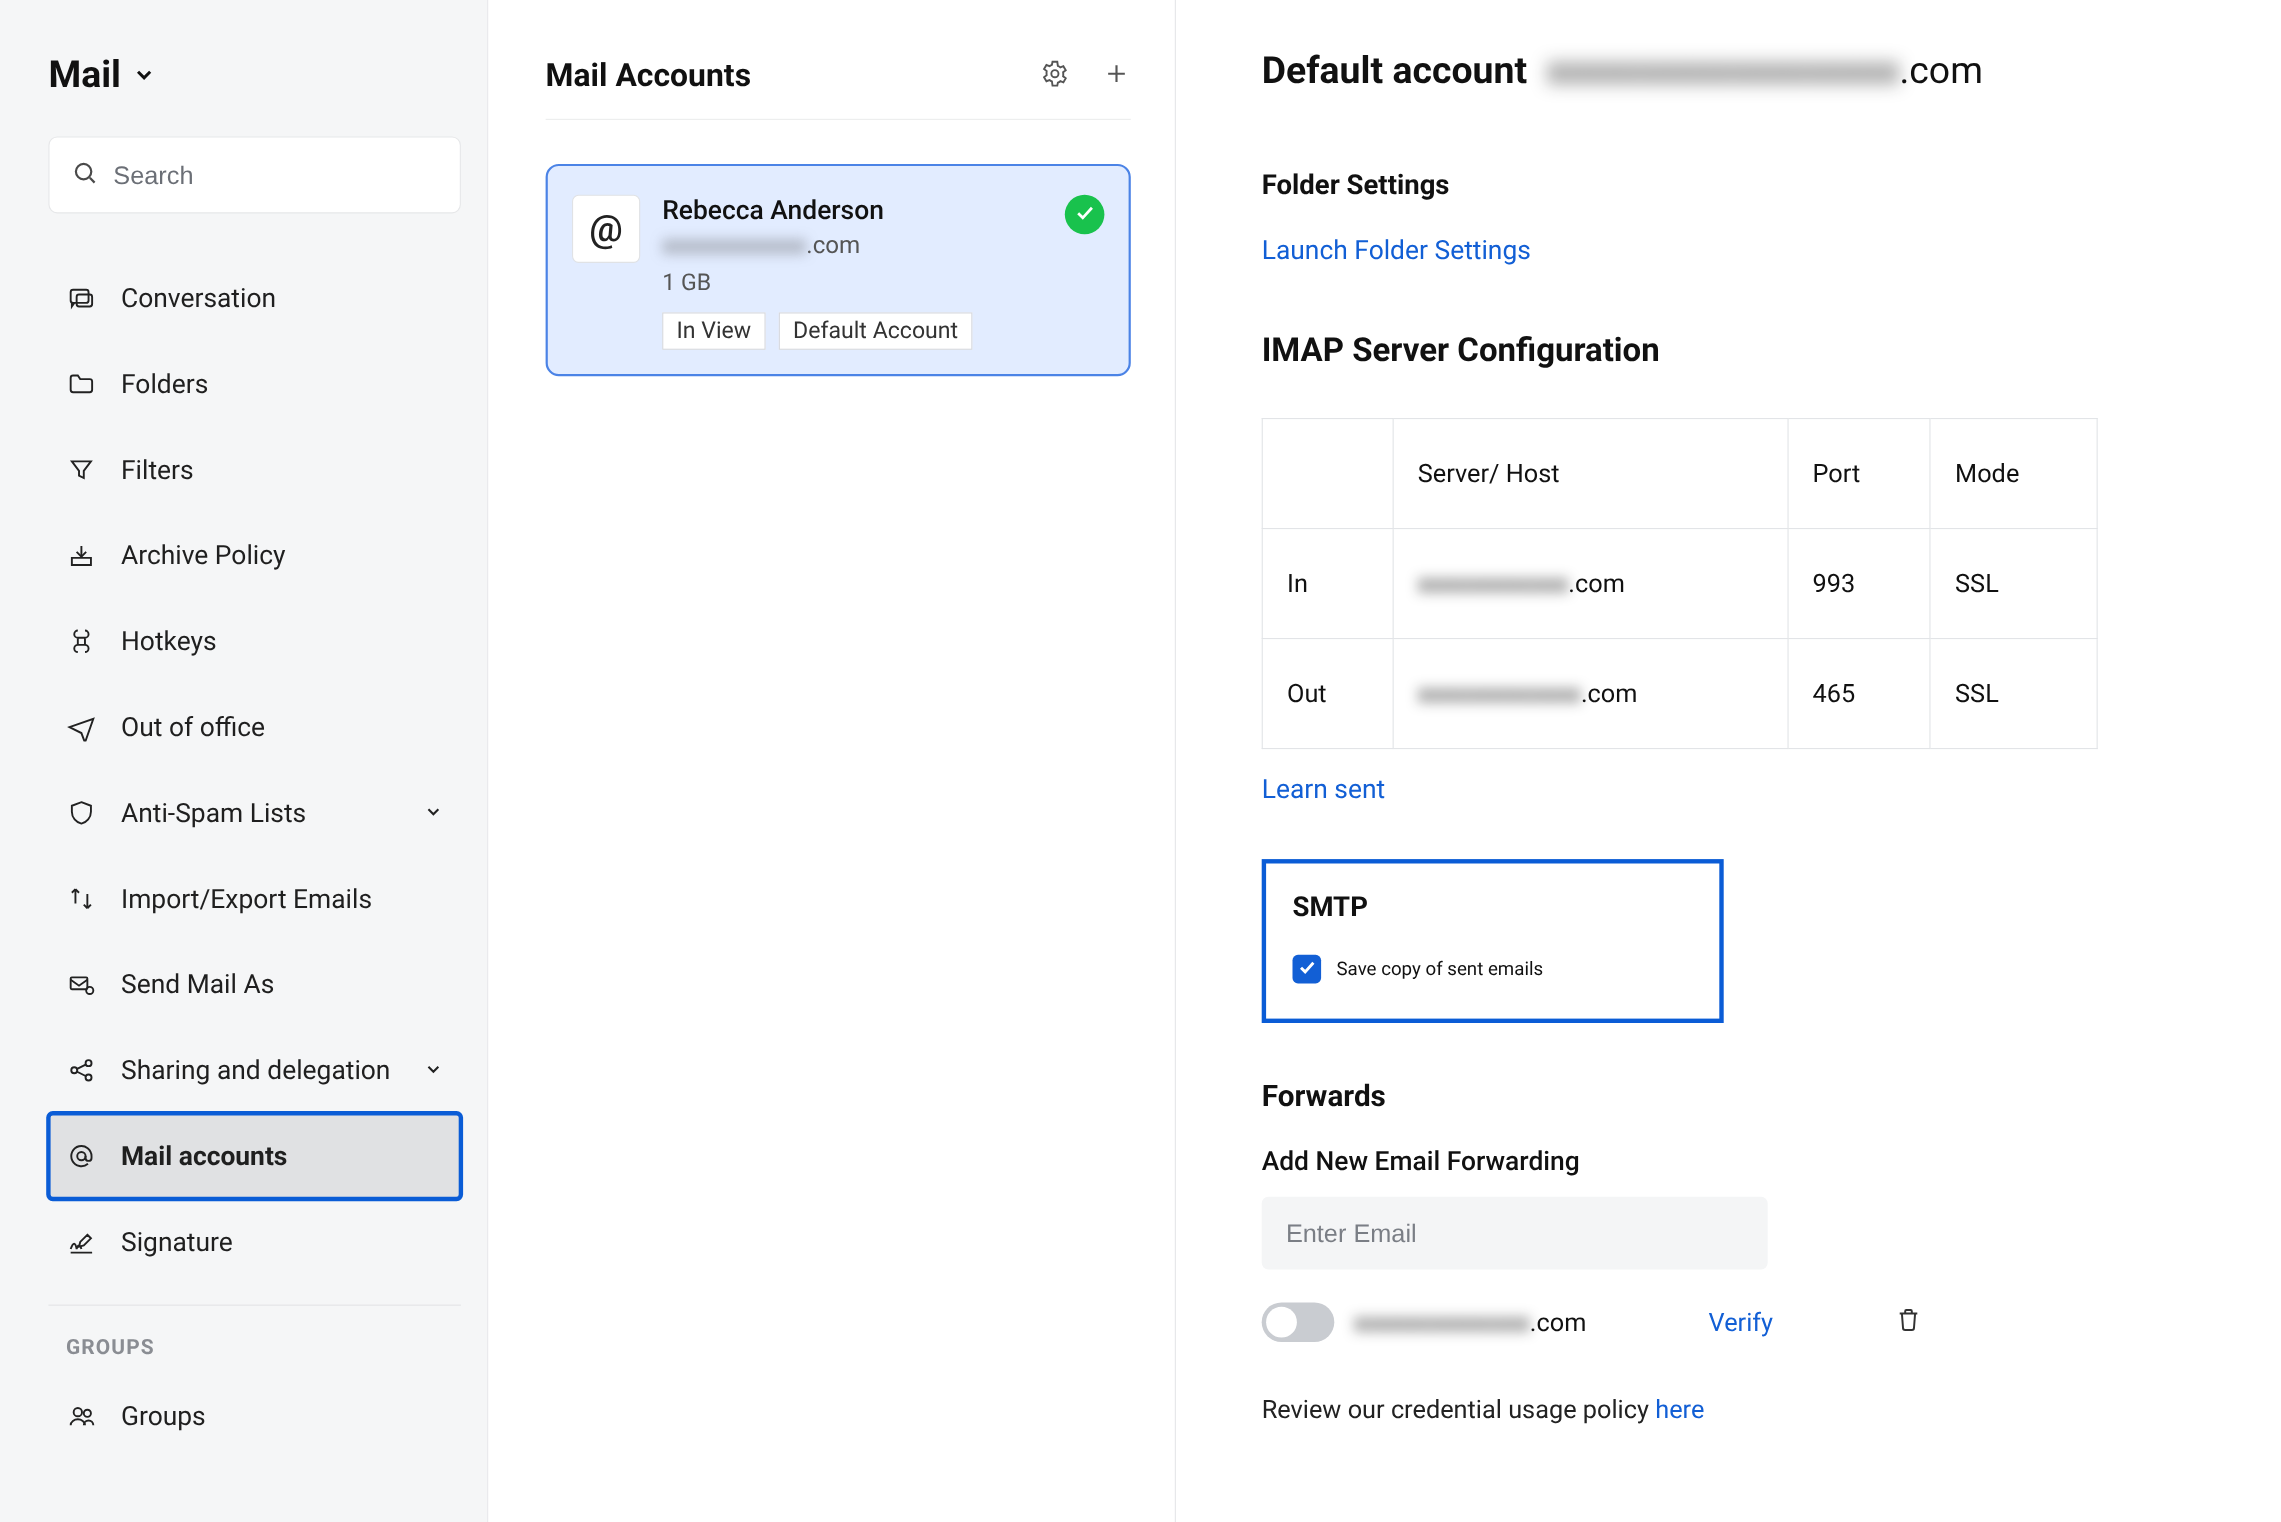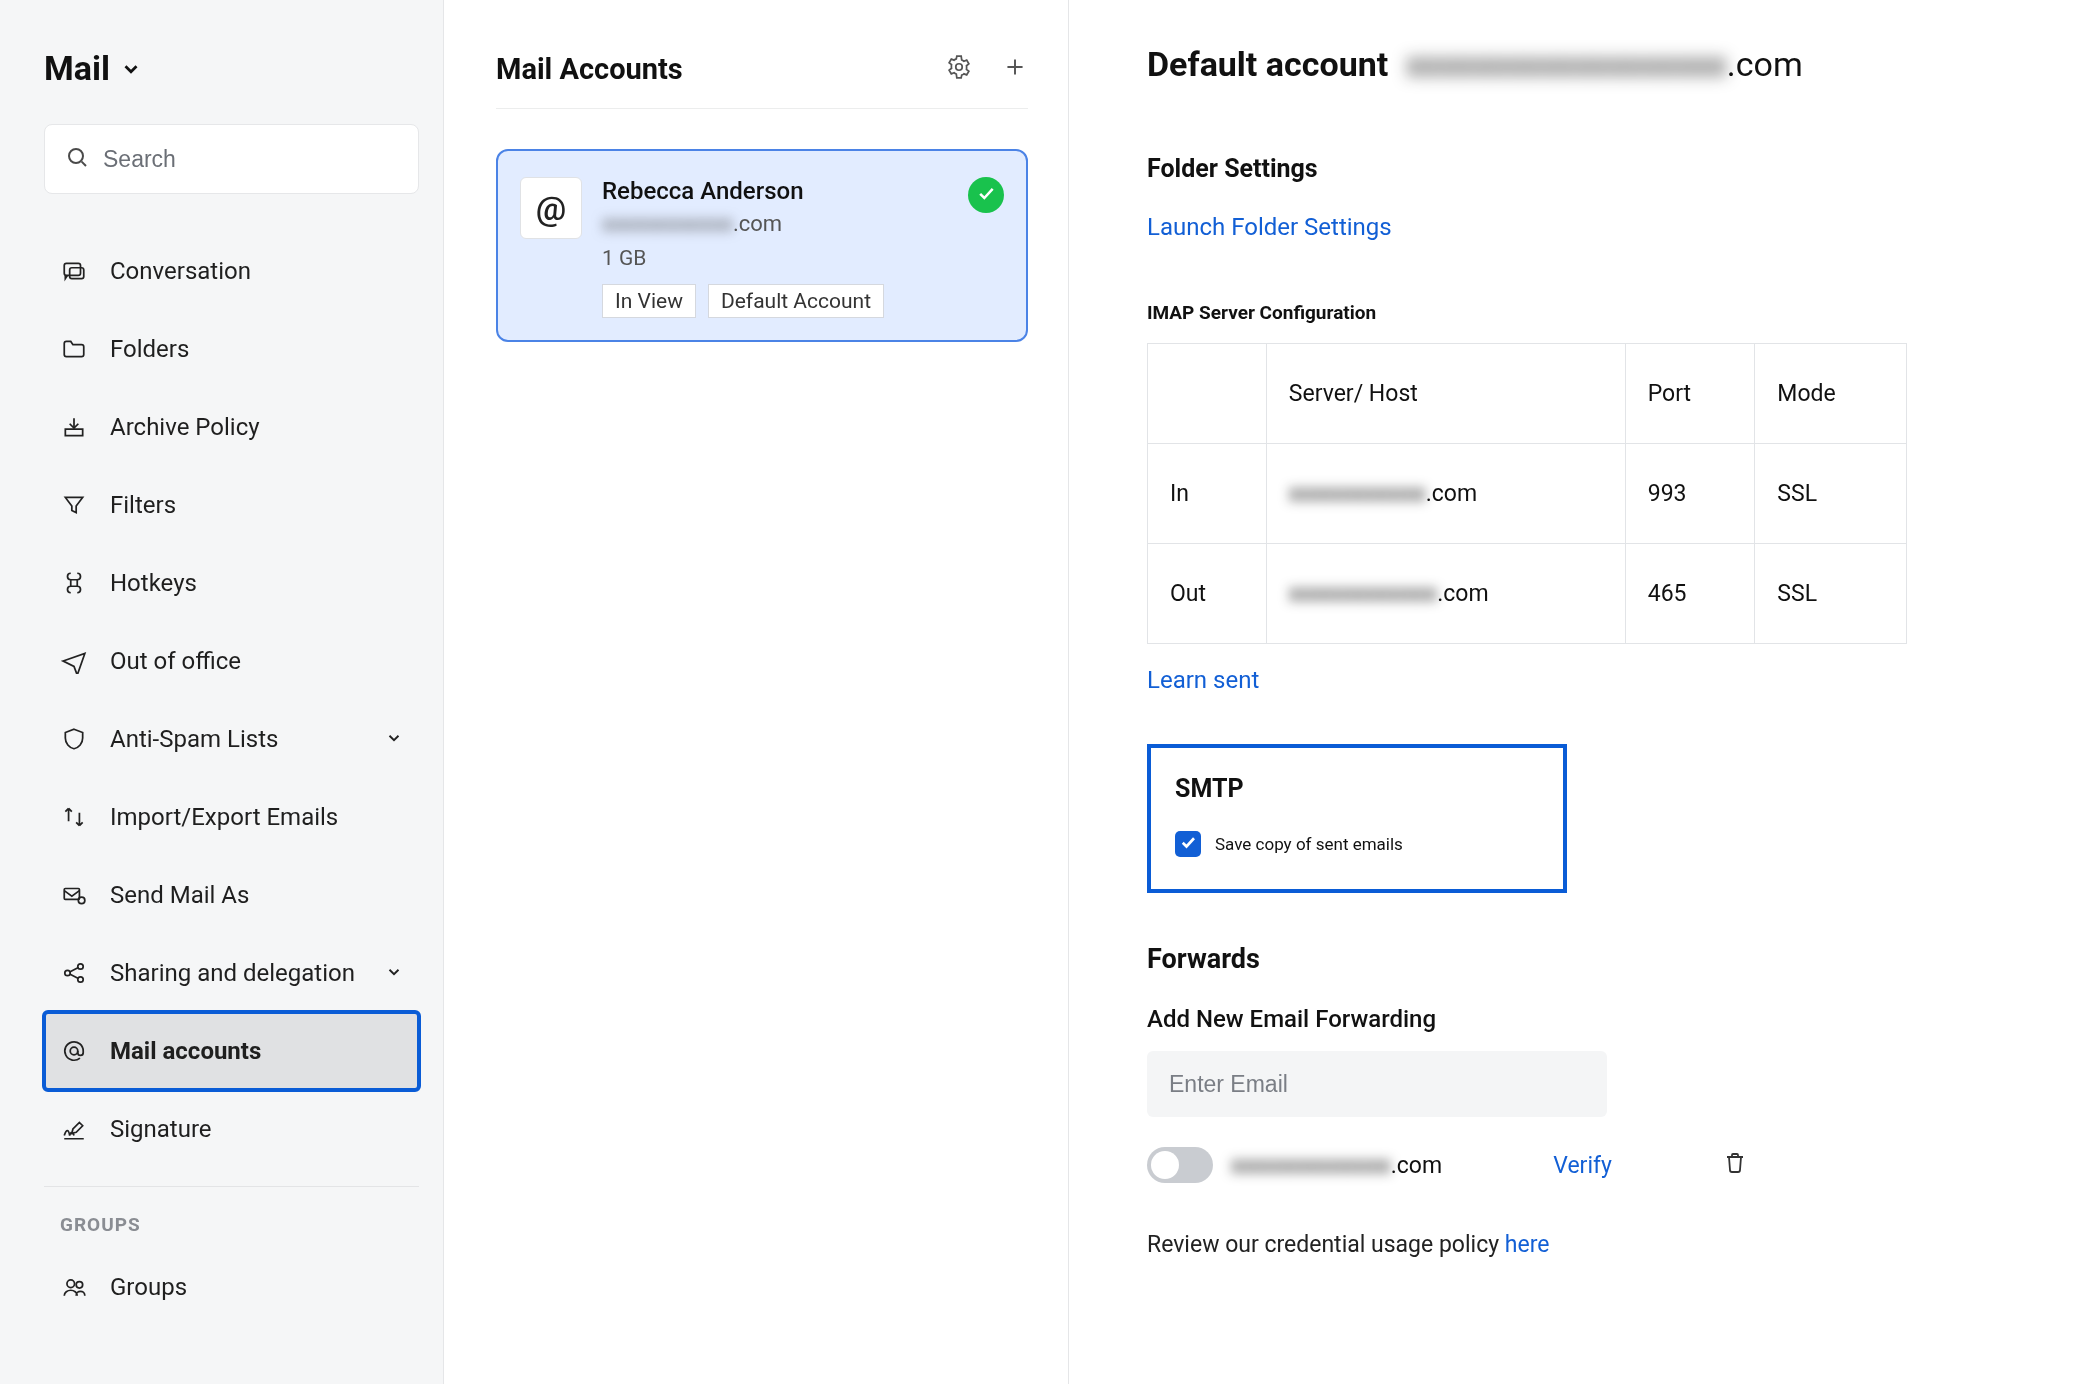--- a/index.html
+++ b/index.html
@@ -162,21 +162,21 @@
   }
   .detail h1 {
     font-size:34px; font-weight:700; display:flex; align-items:baseline; gap:18px;
     margin-bottom: 70px;
   }
   .detail h1 .email-part { font-weight:400; }
   .detail h1 .redact { filter: blur(8px); }
   .section-h { font-size:25px; font-weight:700; margin-bottom:30px; }
   .link { color:#125fd5; font-size:24px; cursor:pointer; display:inline-block; }
   .folder-section { margin-bottom: 60px; }
-  .imap-section-h { font-size:19px; font-weight:700; margin-bottom:19px; }
+  .imap-section-h { font-size:30px; font-weight:700; margin-bottom:44px; }
 
   table.imap {
     border-collapse: collapse;
     width: 760px;
     margin-bottom: 22px;
   }
   table.imap th, table.imap td {
     border:1px solid #e2e4e7;
     padding: 36px 22px;
     text-align:left;
@@ -274,34 +274,34 @@
       <span class="icon">
           <svg viewBox="0 0 24 24" fill="none" stroke="currentColor">
             <path d="M3 7a2 2 0 0 1 2-2h4l2 3h8a2 2 0 0 1 2 2v7a2 2 0 0 1-2 2H5a2 2 0 0 1-2-2V7z"></path>
           </svg>
         </span>
       <span>Folders</span>
     </li>
     <li class="nav-item">
       <span class="icon">
           <svg viewBox="0 0 24 24" fill="none" stroke="currentColor">
+            <path d="M4 5h16l-6 8v6l-4-2v-4L4 5z"></path>
+          </svg>
+        </span>
+      <span>Filters</span>
+    </li>
+    <li class="nav-item">
+      <span class="icon">
+          <svg viewBox="0 0 24 24" fill="none" stroke="currentColor">
             <path d="M4 14h16v6H4z"></path>
             <path d="M12 4v9"></path>
             <path d="M8 9l4 4 4-4"></path>
           </svg>
         </span>
       <span>Archive Policy</span>
-    </li>
-    <li class="nav-item">
-      <span class="icon">
-          <svg viewBox="0 0 24 24" fill="none" stroke="currentColor">
-            <path d="M4 5h16l-6 8v6l-4-2v-4L4 5z"></path>
-          </svg>
-        </span>
-      <span>Filters</span>
     </li>
     <li class="nav-item">
       <span class="icon">
           <svg viewBox="0 0 24 24" fill="none" stroke="currentColor">
             <path d="M9 3a3 3 0 0 0 0 6h6a3 3 0 1 0 0-6M9 21a3 3 0 0 1 0-6h6a3 3 0 1 1 0 6M9 9v6M15 9v6"></path>
           </svg>
         </span>
       <span>Hotkeys</span>
     </li>
     <li class="nav-item">

